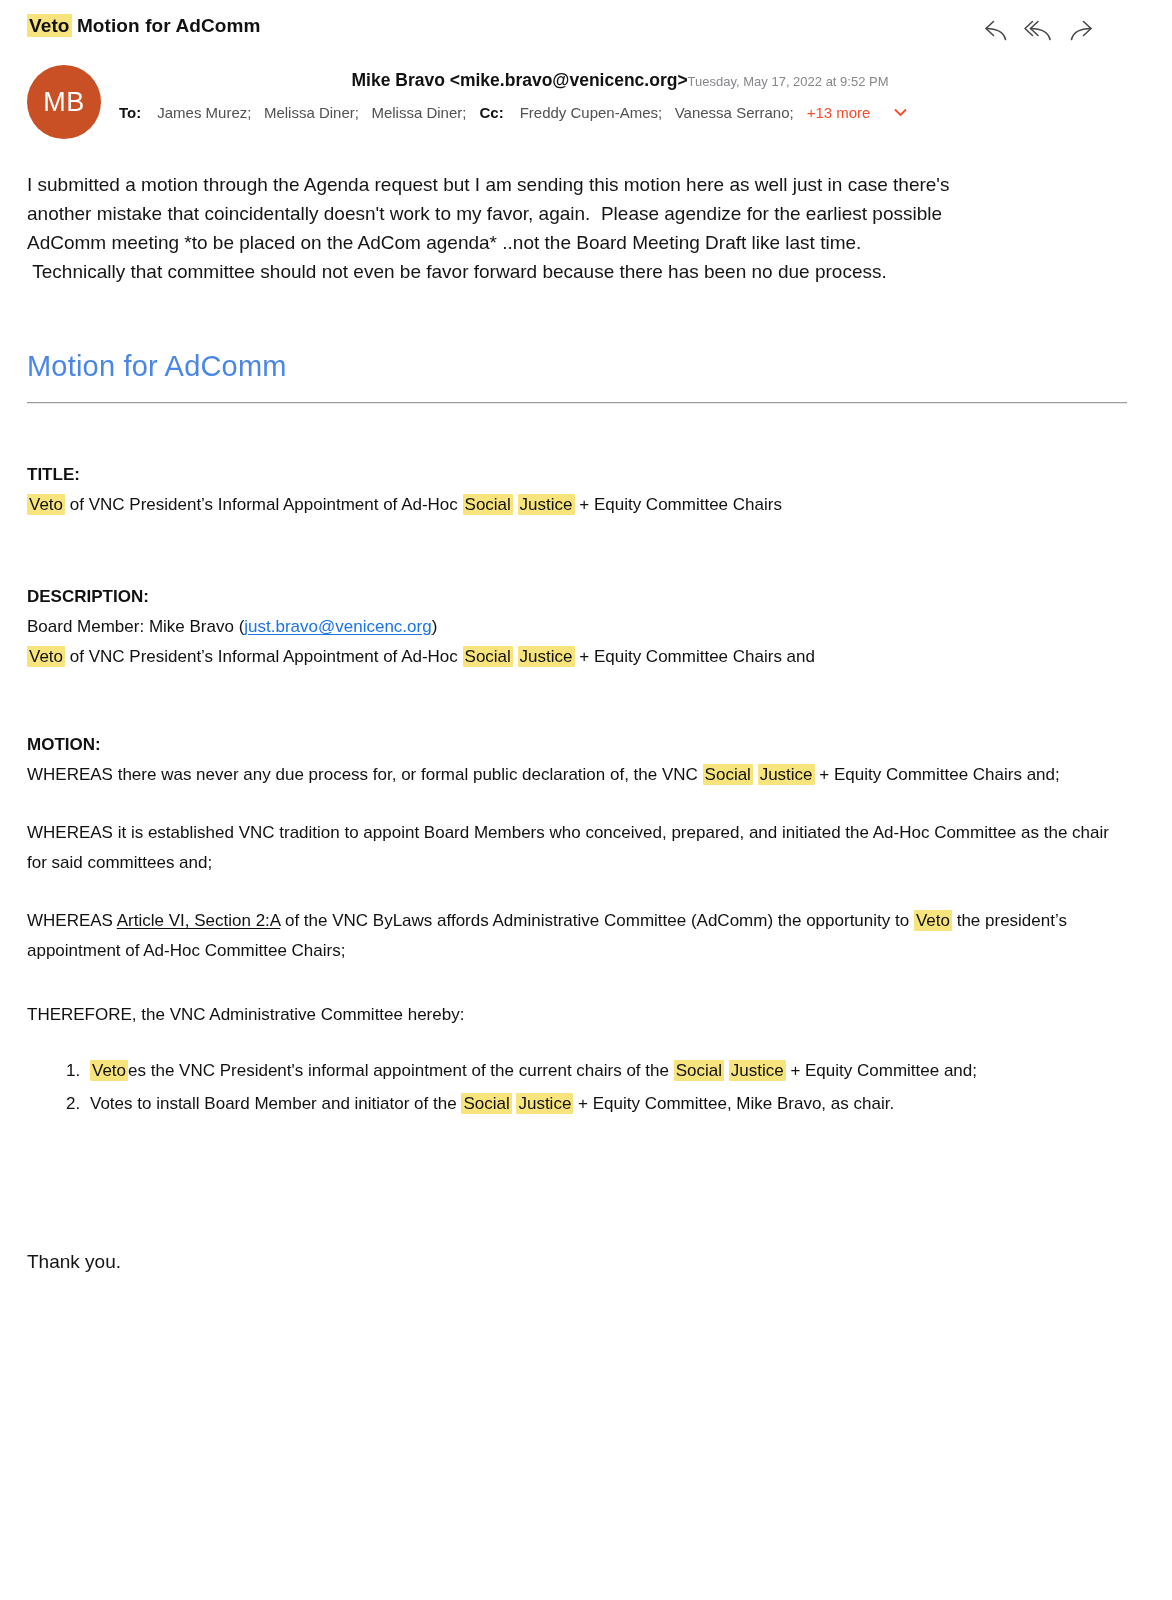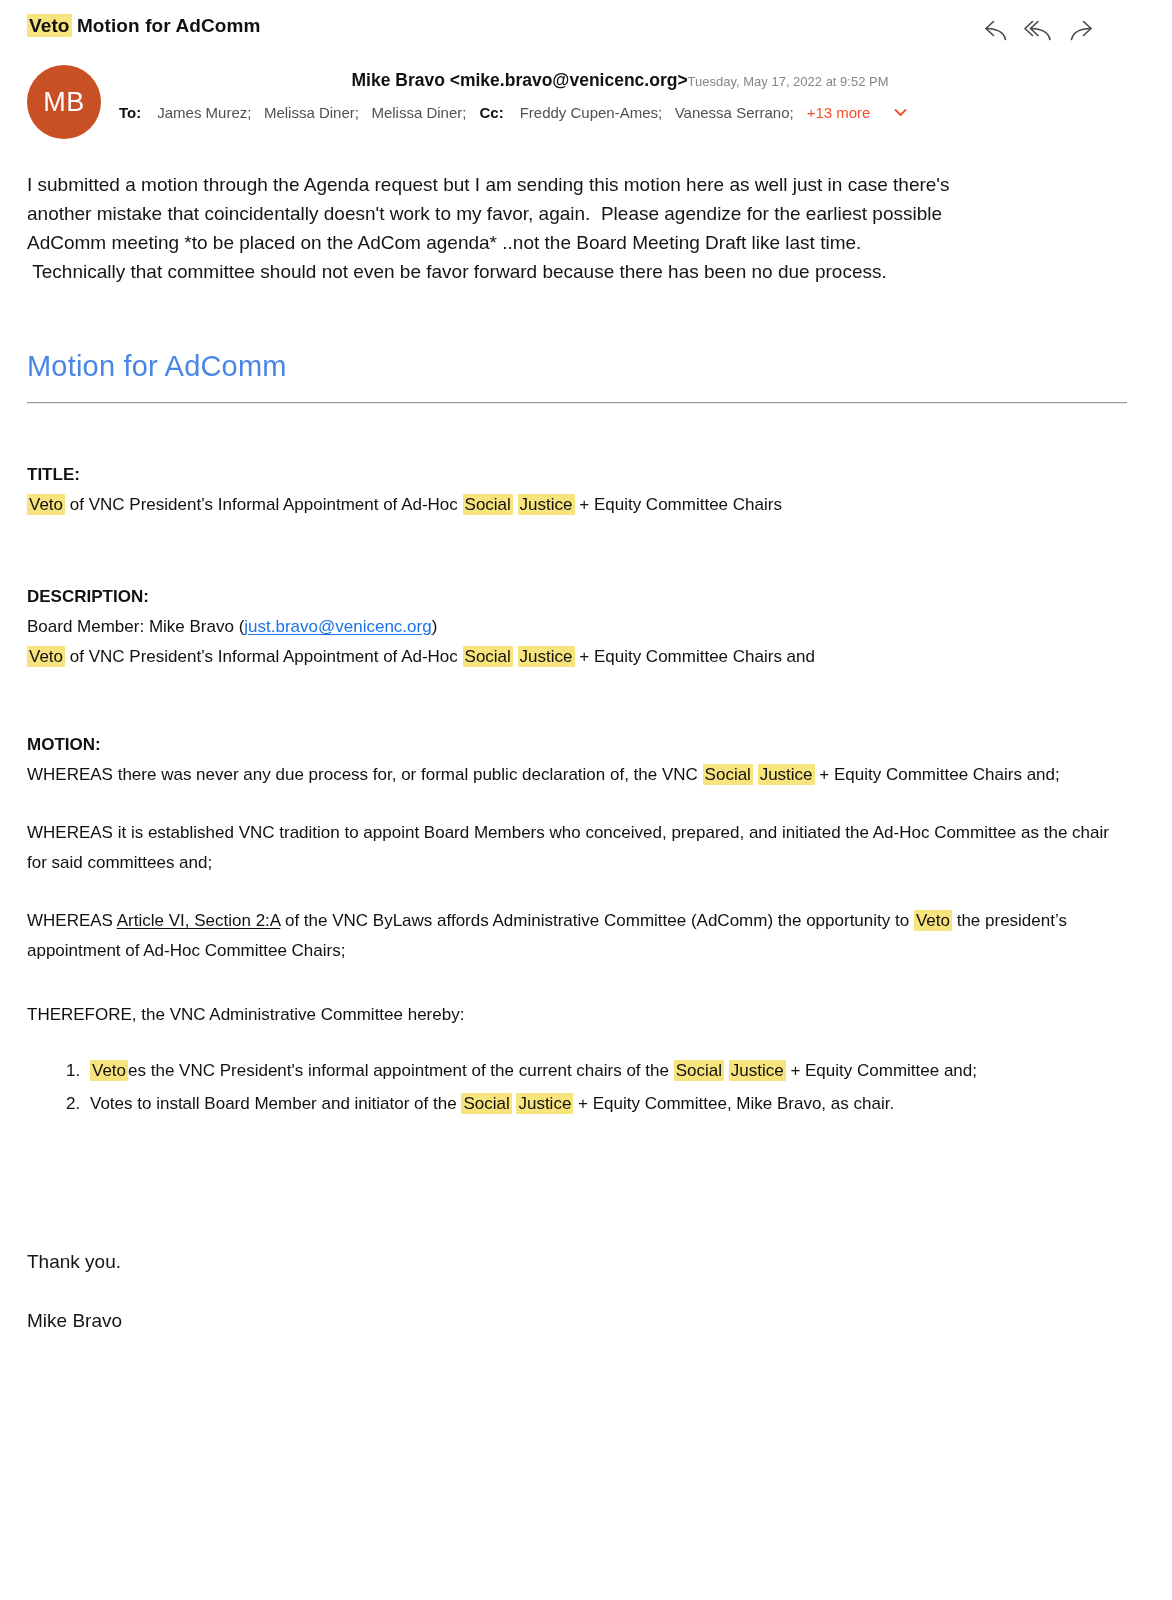--- a/index.html
+++ b/index.html
@@ -154,16 +154,15 @@
     <p class="mline gap30">WHEREAS it is established VNC tradition to appoint Board Members who conceived, prepared, and initiated the Ad-Hoc Committee as the chair for said committees and;</p>
     <p class="mline gap30"><span>WHEREAS </span><span class="ul">Article VI, Section 2:A</span><span> of the VNC ByLaws affords Administrative Committee (AdComm) the opportunity to </span><span class="hl">Veto</span><span> the president’s appointment of Ad-Hoc Committee Chairs;</span></p>
     <p class="mline gap34">THEREFORE, the VNC Administrative Committee hereby:</p>
 
     <ol class="motion-list">
       <li><span class="hl">Veto</span><span>es the VNC President's informal appointment of the current chairs of the </span><span class="hl">Social</span><span> </span><span class="hl">Justice</span><span> + Equity Committee and;</span></li>
       <li><span>Votes to install Board Member and initiator of the </span><span class="hl">Social</span><span> </span><span class="hl">Justice</span><span> + Equity Committee, Mike Bravo, as chair.</span></li>
     </ol>
 
     <p class="para closing">Thank you.</p>
-    <p class="para signature">Mike Bravo</p>
   </div>
 
 </div>
 
 </body></html>

